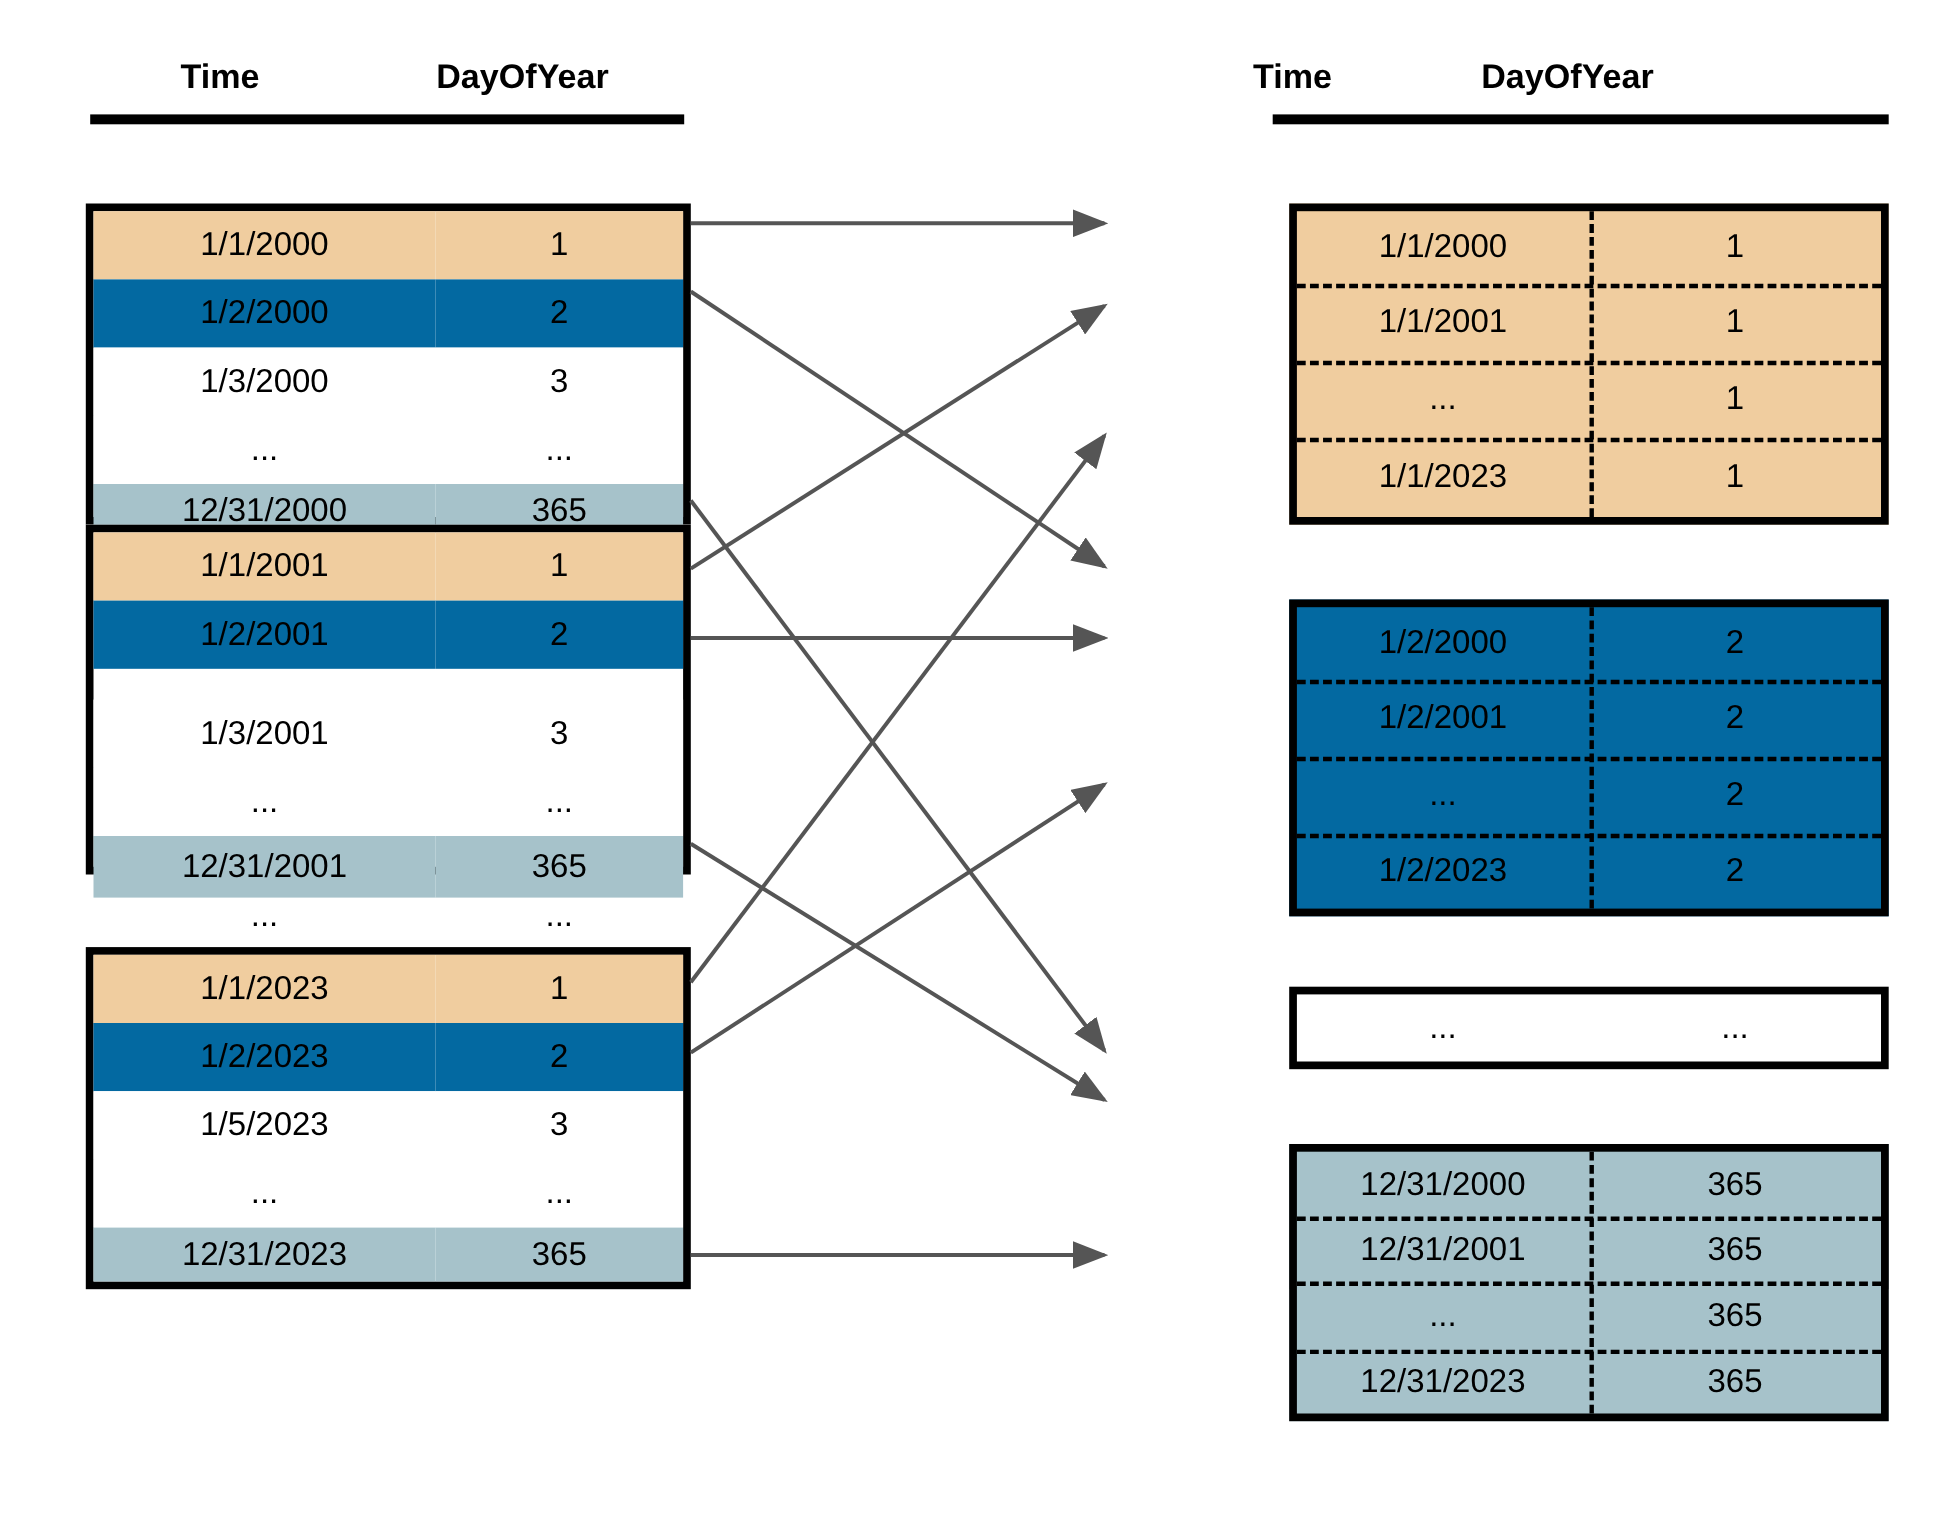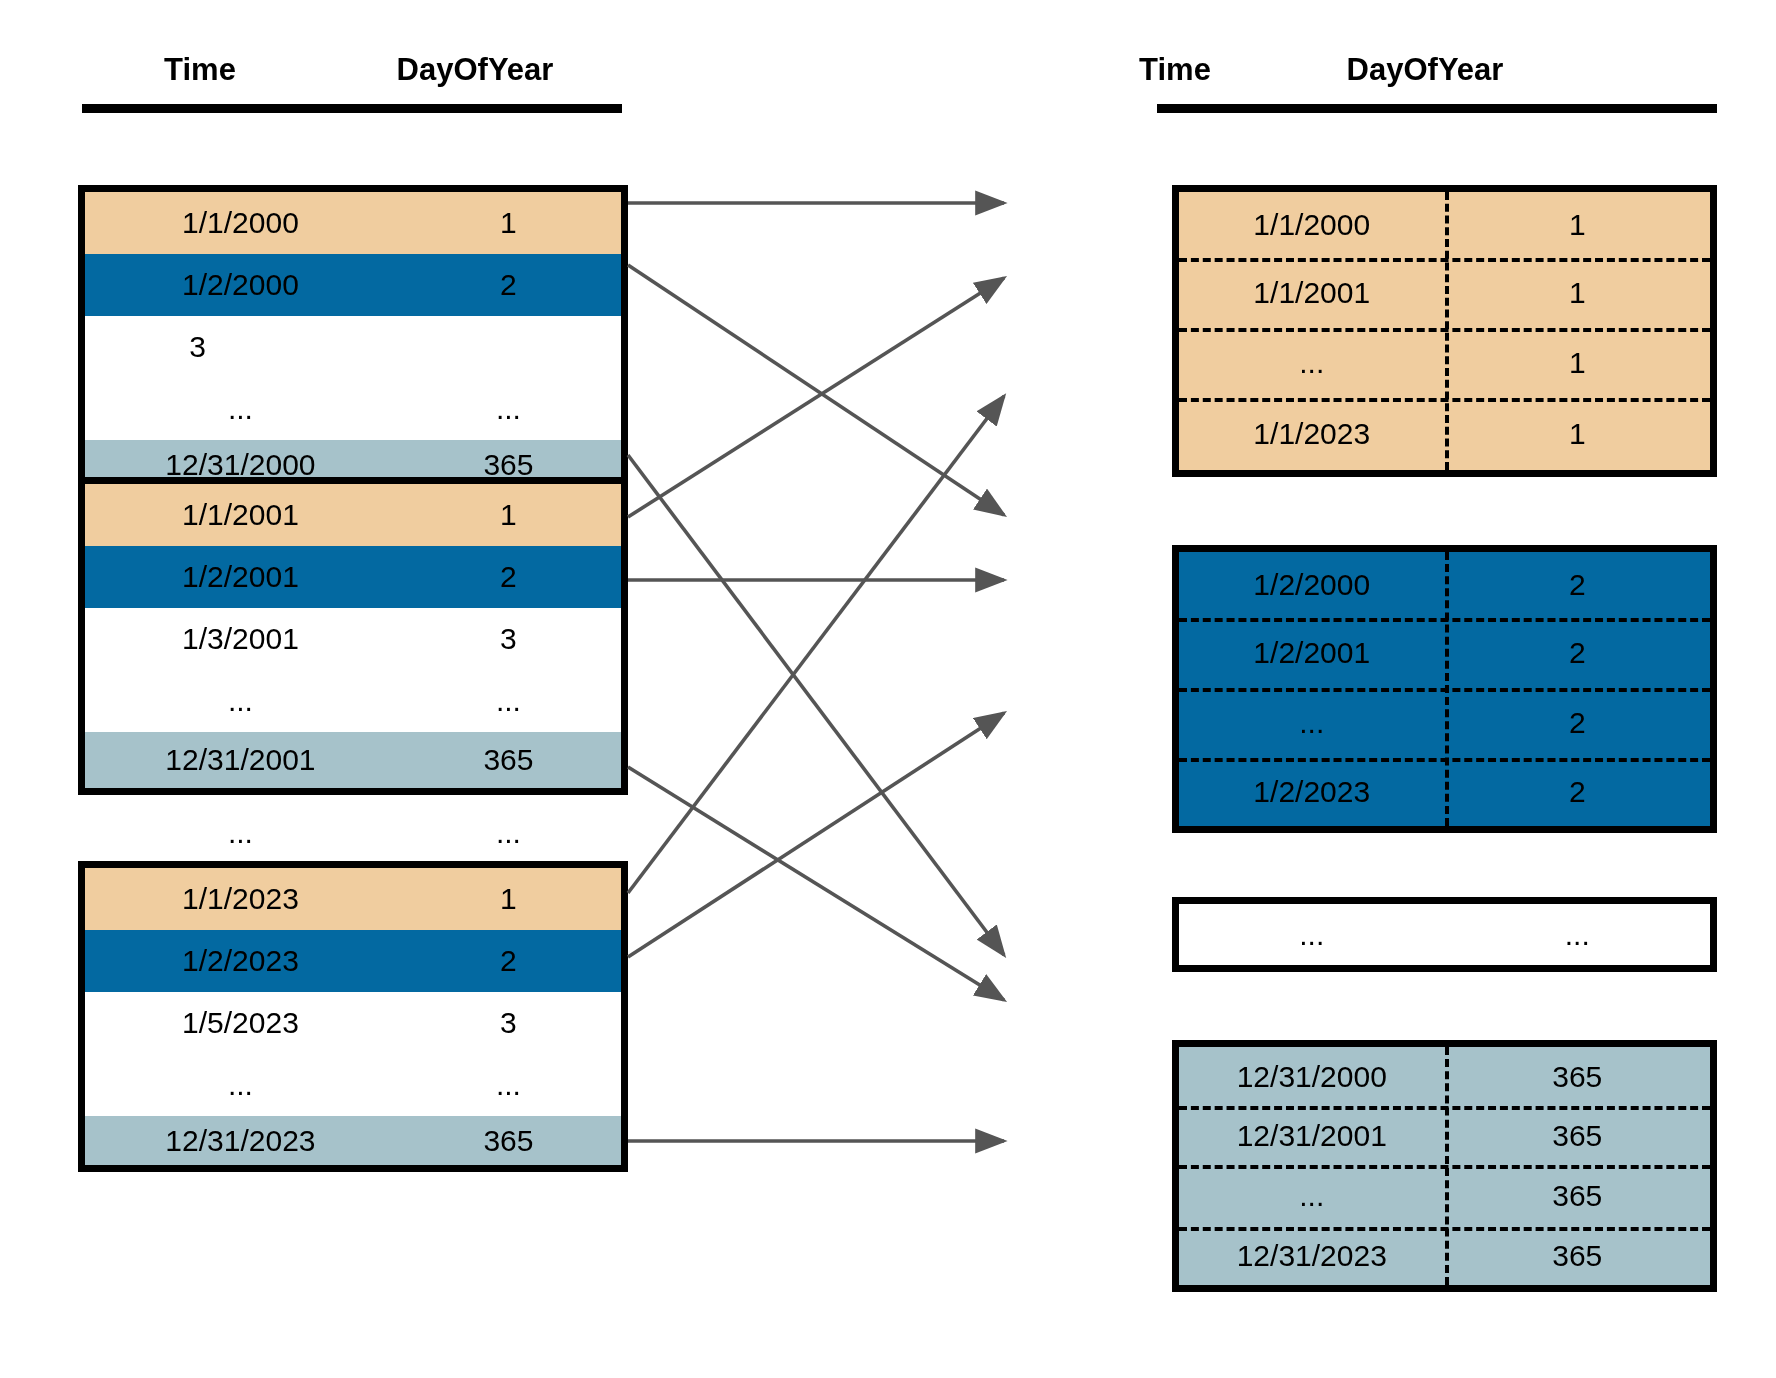--- a/index.html
+++ b/index.html
@@ -38,20 +38,21 @@
     box-sizing: border-box;
     border: 7px solid #000000;
     background: #ffffff;
   }
   .row {
     position: relative;
     box-sizing: border-box;
     display: flex;
     align-items: center;
     width: 100%;
+    justify-content: center;
   }
   .cell-time {
     box-sizing: border-box;
     font-size: 30px;
     color: #000000;
     text-align: center;
     white-space: nowrap;
   }
   .cell-doy {
     box-sizing: border-box;
@@ -126,20 +127,21 @@
   <div class="tbl left" style="left:78px; top:185px; width:550px; height:292px;">
     <div class="row" style="height:62px;">
       <div class="cell-time fill-orange" style="height:62px; line-height:62px;">1/1/2000</div>
       <div class="cell-doy fill-orange" style="height:62px; line-height:62px;">1</div>
     </div>
     <div class="row" style="height:62px;">
       <div class="cell-time fill-green" style="height:62px; line-height:62px;">1/2/2000</div>
       <div class="cell-doy fill-green" style="height:62px; line-height:62px;">2</div>
     </div>
     <div class="row" style="height:62px;">
+      <div class="cell-time fill-white" style="height:62px; line-height:62px;">1/3/2000</div>
       <div class="cell-doy fill-white" style="height:62px; line-height:62px;">3</div>
     </div>
     <div class="row" style="height:62px;">
       <div class="cell-time fill-white" style="height:62px; line-height:62px;">...</div>
       <div class="cell-doy fill-white" style="height:62px; line-height:62px;">...</div>
     </div>
     <div class="row" style="height:50px;">
       <div class="cell-time fill-blue" style="height:50px; line-height:50px;">12/31/2000</div>
       <div class="cell-doy fill-blue" style="height:50px; line-height:50px;">365</div>
     </div>
@@ -147,21 +149,21 @@
 
   <div class="tbl left" style="left:78px; top:477px; width:550px; height:318px;">
     <div class="row" style="height:62px;">
       <div class="cell-time fill-orange" style="height:62px; line-height:62px;">1/1/2001</div>
       <div class="cell-doy fill-orange" style="height:62px; line-height:62px;">1</div>
     </div>
     <div class="row" style="height:62px;">
       <div class="cell-time fill-green" style="height:62px; line-height:62px;">1/2/2001</div>
       <div class="cell-doy fill-green" style="height:62px; line-height:62px;">2</div>
     </div>
-    <div class="row" style="height:62px;">
+    <div class="row" style="height:62px;margin-top:28px;">
       <div class="cell-time fill-white" style="height:62px; line-height:62px;">1/3/2001</div>
       <div class="cell-doy fill-white" style="height:62px; line-height:62px;">3</div>
     </div>
     <div class="row" style="height:62px;">
       <div class="cell-time fill-white" style="height:62px; line-height:62px;">...</div>
       <div class="cell-doy fill-white" style="height:62px; line-height:62px;">...</div>
     </div>
     <div class="row" style="height:56px;">
       <div class="cell-time fill-blue" style="height:56px; line-height:56px;">12/31/2001</div>
       <div class="cell-doy fill-blue" style="height:56px; line-height:56px;">365</div>

